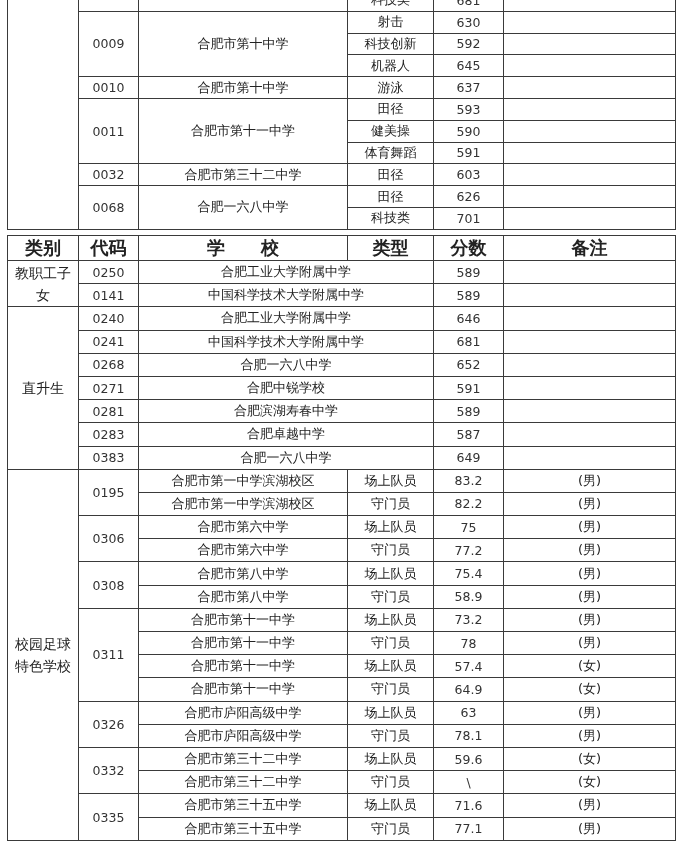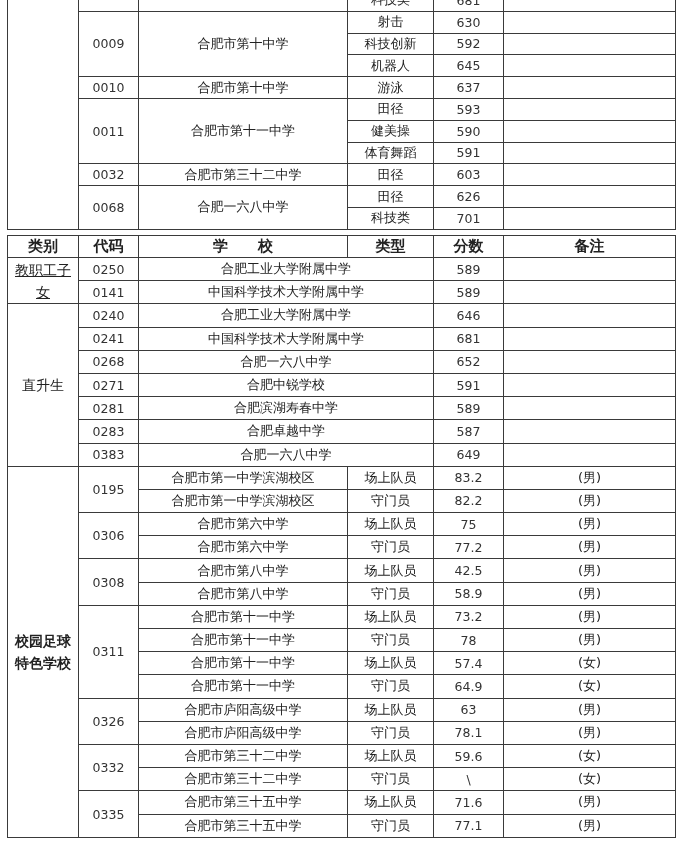--- a/index.html
+++ b/index.html
@@ -1,21 +1,21 @@
 <!DOCTYPE html>
 <html><head>
 <meta charset="utf-8">
 <style>
   html, body { margin:0; padding:0; background:#ffffff; }
   body { width:680px; height:847px; overflow:hidden; position:relative;
          font-family:"DejaVu Sans", "Liberation Sans", sans-serif; color:#222; }
   table { border-collapse:collapse; table-layout:fixed; position:absolute; left:7px; width:668px; }
   td, th { border:1.5px solid #3a3a3a; text-align:center; vertical-align:middle; padding:0;
            font-size:13px; font-weight:normal; overflow:hidden; white-space:nowrap; }
-  th { font-weight:bold; font-size:15px; }
+  th { font-weight:bold; font-size:18px; }
   #t1 { top:-11px; }
   #t1 tr { height:21.8px; }
   #t2 { top:235px; }
   #t2 tr { height:23.2px; }
   #t2 tr.hdr { height:22px; }
   #t2 tr.fb { height:23.2px; }
   .num { font-family:"DejaVu Sans", sans-serif; font-size:12.5px; color:#333; }
   .cat { font-size:14px; line-height:22px; white-space:normal; }
 </style>
 </head>
@@ -120,21 +120,21 @@
       <tr class="hdr">
     <th>类别</th>
     <th>代码</th>
     <th>学　　校</th>
     <th>类型</th>
     <th>分数</th>
     <th>备注</th>
   </tr>
 
   <tr>
-    <td rowspan="2" class="cat" style="padding:0 6px;text-decoration:underline;">教职工子女</td>
+    <td rowspan="2" class="cat" style="padding:0 6px;">教职工子女</td>
     <td class="num">0250</td>
     <td colspan="2">合肥工业大学附属中学</td>
     <td class="num">589</td>
     <td></td>
   </tr>
   <tr>
     <td class="num">0141</td>
     <td colspan="2">中国科学技术大学附属中学</td>
     <td class="num">589</td>
     <td></td>
@@ -178,21 +178,21 @@
     <td></td>
   </tr>
   <tr>
     <td class="num">0383</td>
     <td colspan="2">合肥一六八中学</td>
     <td class="num">649</td>
     <td></td>
   </tr>
 
   <tr class="fb">
-    <td rowspan="16" class="cat" style="padding:12px 4px;font-weight:bold;">校园足球特色学校</td>
+    <td rowspan="16" class="cat" style="padding:12px 4px;">校园足球特色学校</td>
     <td rowspan="2" class="num">0195</td>
     <td>合肥市第一中学滨湖校区</td>
     <td>场上队员</td>
     <td class="num">83.2</td>
     <td>(男)</td>
   </tr>
   <tr class="fb">
     <td>合肥市第一中学滨湖校区</td>
     <td>守门员</td>
     <td class="num">82.2</td>
@@ -210,21 +210,21 @@
     <td>合肥市第六中学</td>
     <td>守门员</td>
     <td class="num">77.2</td>
     <td>(男)</td>
   </tr>
 
   <tr class="fb">
     <td rowspan="2" class="num">0308</td>
     <td>合肥市第八中学</td>
     <td>场上队员</td>
-    <td class="num">42.5</td>
+    <td class="num">75.4</td>
     <td>(男)</td>
   </tr>
   <tr class="fb">
     <td>合肥市第八中学</td>
     <td>守门员</td>
     <td class="num">58.9</td>
     <td>(男)</td>
   </tr>
 
   <tr class="fb">

